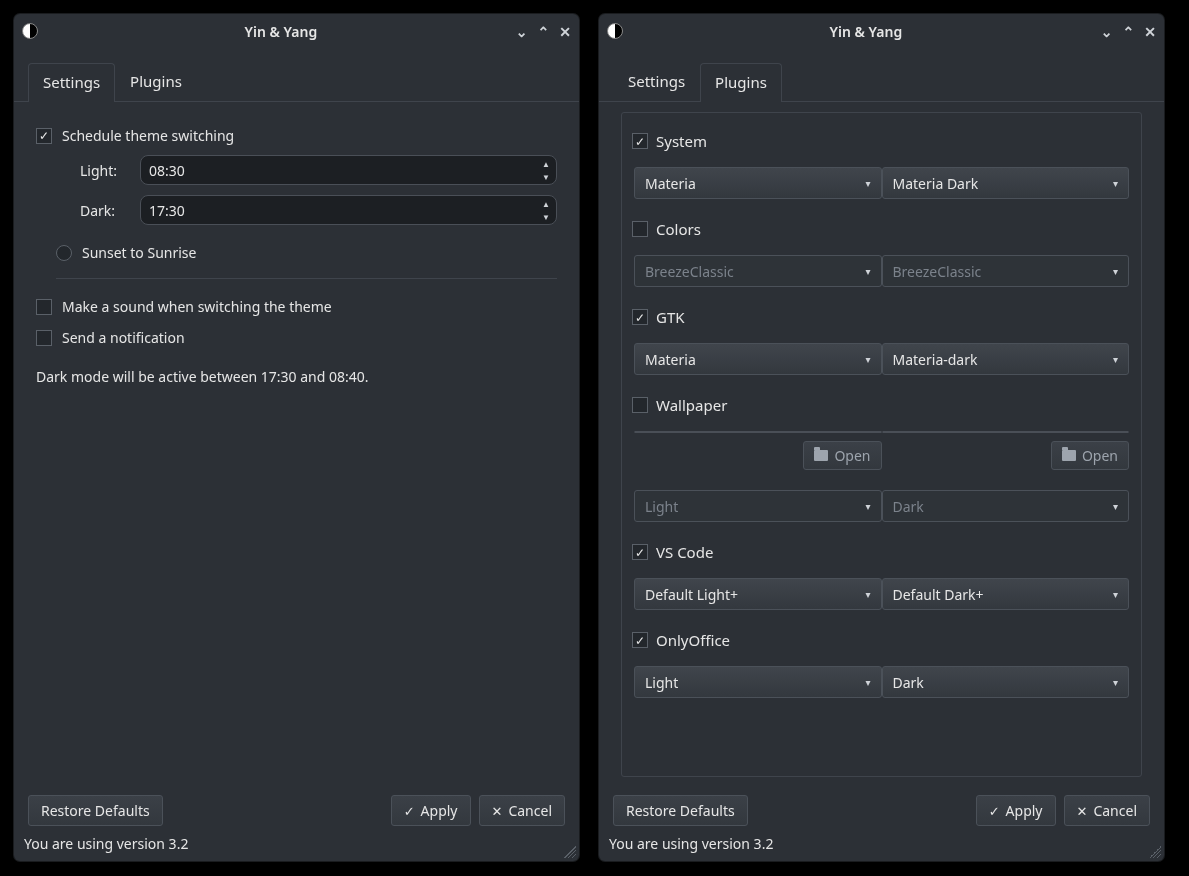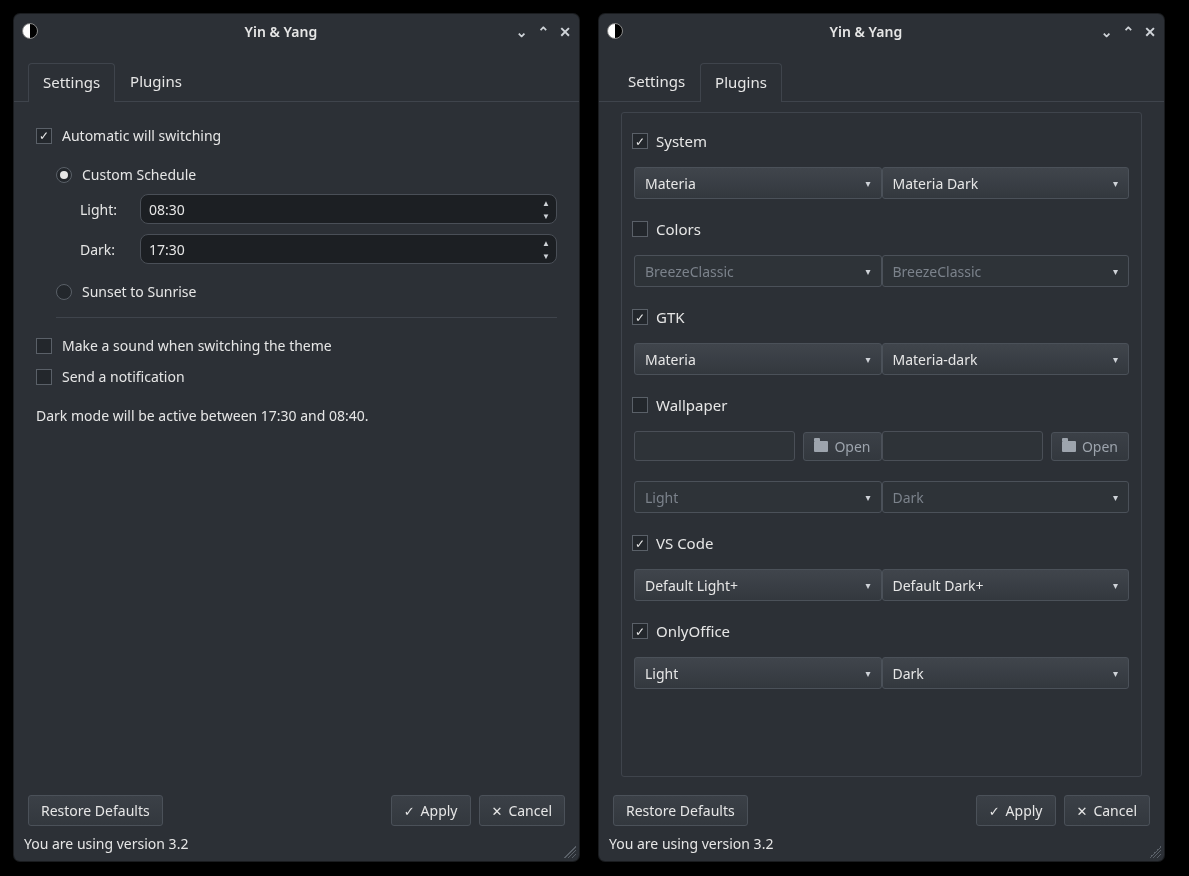--- a/index.html
+++ b/index.html
@@ -192,21 +192,21 @@
   }
   .combo.disabled, .textbox.disabled {
     background:#2e3338;
     color:#7b828b;
     cursor:default;
   }
   .textbox {
     flex:1; height:30px; background:#2e3338; border:1px solid #4a4f57;
     border-radius:3px;
   }
-  .wallpaper-col { flex:1; display:flex; flex-direction:row; gap:8px; align-items:stretch; }
+  .wallpaper-col { flex:1; display:flex; flex-direction:column; gap:8px; align-items:stretch; }
   .open-btn {
     align-self:flex-end;
     background: linear-gradient(#3b4047,#33383e);
     border:1px solid #4b5159;
     border-radius:3px;
     padding:4px 10px;
     display:flex; align-items:center; gap:6px;
     cursor:pointer;
     color:#9da4ad;
   }
@@ -228,27 +228,23 @@
   </div>
 
   <div class="tabbar">
     <div class="tab active">Settings</div>
     <div class="tab">Plugins</div>
   </div>
 
   <div class="content">
     <div class="check">
       <div class="box">✓</div>
-      <span>Automatic will switching</span>
-    </div>
-
-    <div class="radio indent1" style="margin-top:14px;">
-      <div class="dot inner"></div>
-      <span>Custom Schedule</span>
-    </div>
+      <span>Schedule theme switching</span>
+    </div>
+
 
     <div class="timefield-row">
       <label>Light:</label>
       <div class="timefield">
         <span>08:30</span>
         <div class="spin">
             <span>▲</span>
             <span>▼</span>
           </div>
       </div>

